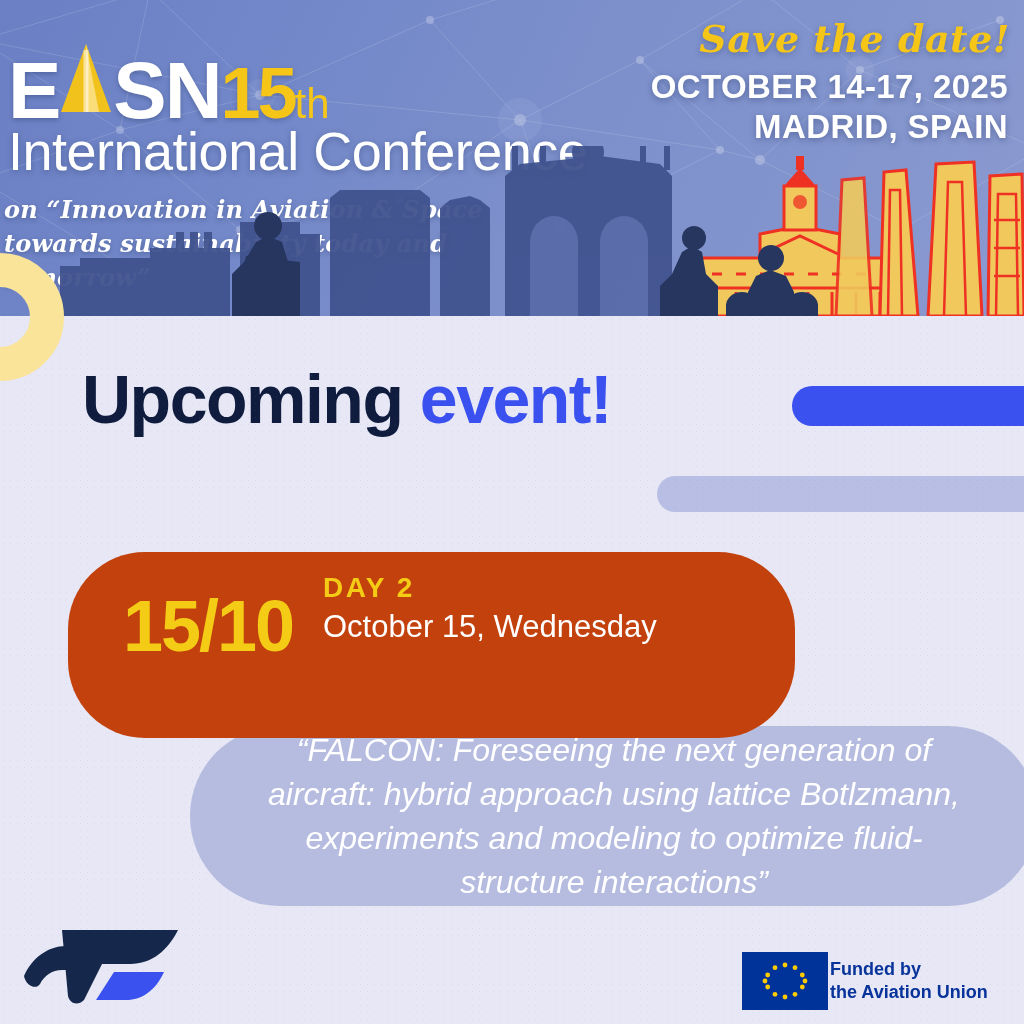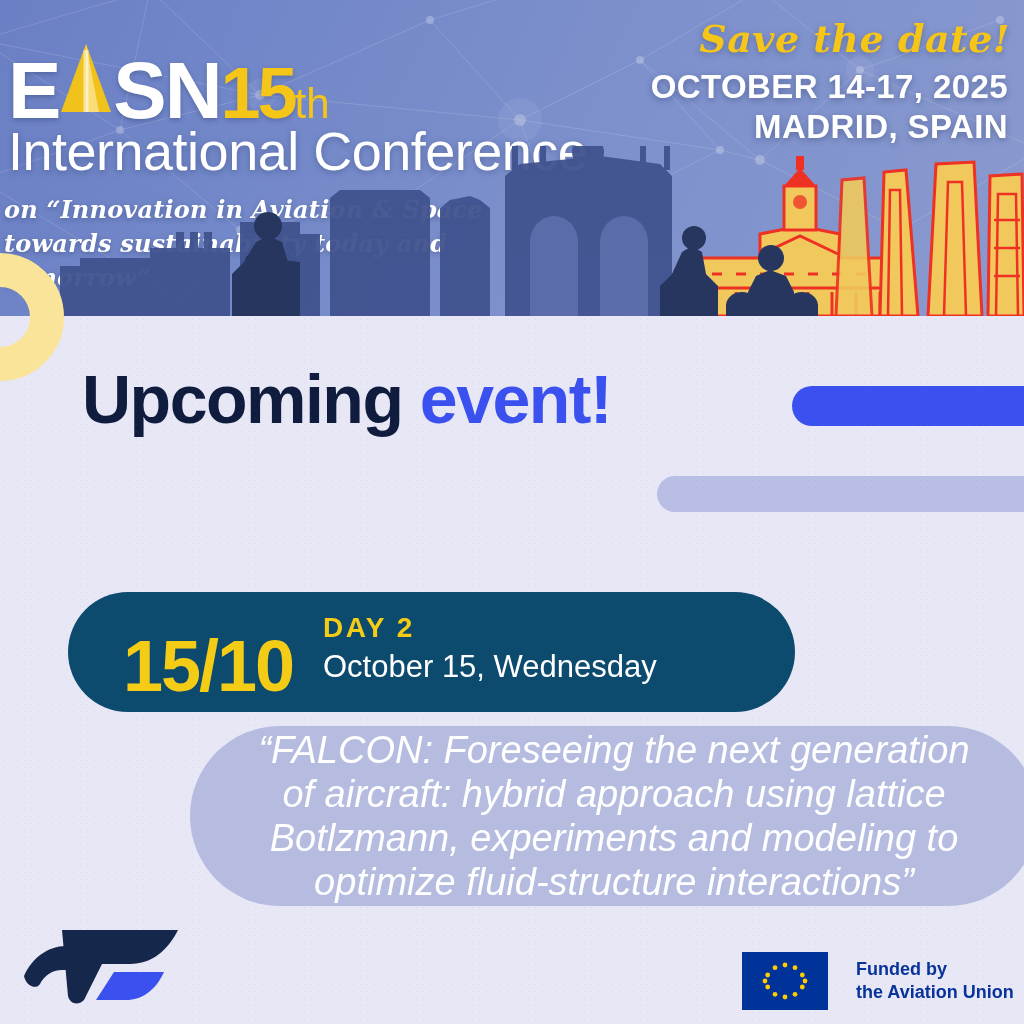--- a/index.html
+++ b/index.html
@@ -174,23 +174,23 @@
     font-size: 30px;
     font-weight: bold;
     color: #b3b9e0;
     letter-spacing: 0.1px;
     white-space: nowrap;
   }
 
   
   .date-card {
     position: absolute;
-    left: 68px; top: 592px;
-    width: 727px; height: 120px;
-    background: #0c4a6e;
+    left: 68px; top: 552px;
+    width: 727px; height: 186px;
+    background: #c2410c;
     border-radius: 77px;
     z-index: 4;
   }
   .date-big {
     position: absolute;
     left: 20px; top: 26px;
     width: 240px;
     text-align: center;
     font-size: 72px;
     font-weight: bold;
@@ -229,39 +229,39 @@
     z-index: 3;
     display: flex;
     align-items: center;
     justify-content: center;
   }
   .quote-text {
     width: 740px;
     margin: 0 auto;
     text-align: center;
     font-style: italic;
-    font-size: 38px;
+    font-size: 32px;
     line-height: 44px;
     color: #ffffff;
     letter-spacing: 0px;
   }
 
   
   .falcon-logo {
     position: absolute;
     left: 18px; top: 920px;
     width: 170px; height: 86px;
     z-index: 5;
   }
   .eu-badge {
     position: absolute;
     left: 742px; top: 952px;
     display: flex;
     align-items: center;
-    gap: 28px;
+    gap: 2px;
     z-index: 5;
   }
   .eu-flag {
     width: 86px; height: 58px;
     background: #003399;
     flex: 0 0 auto;
   }
   .eu-text {
     font-size: 18px;
     font-weight: bold;

